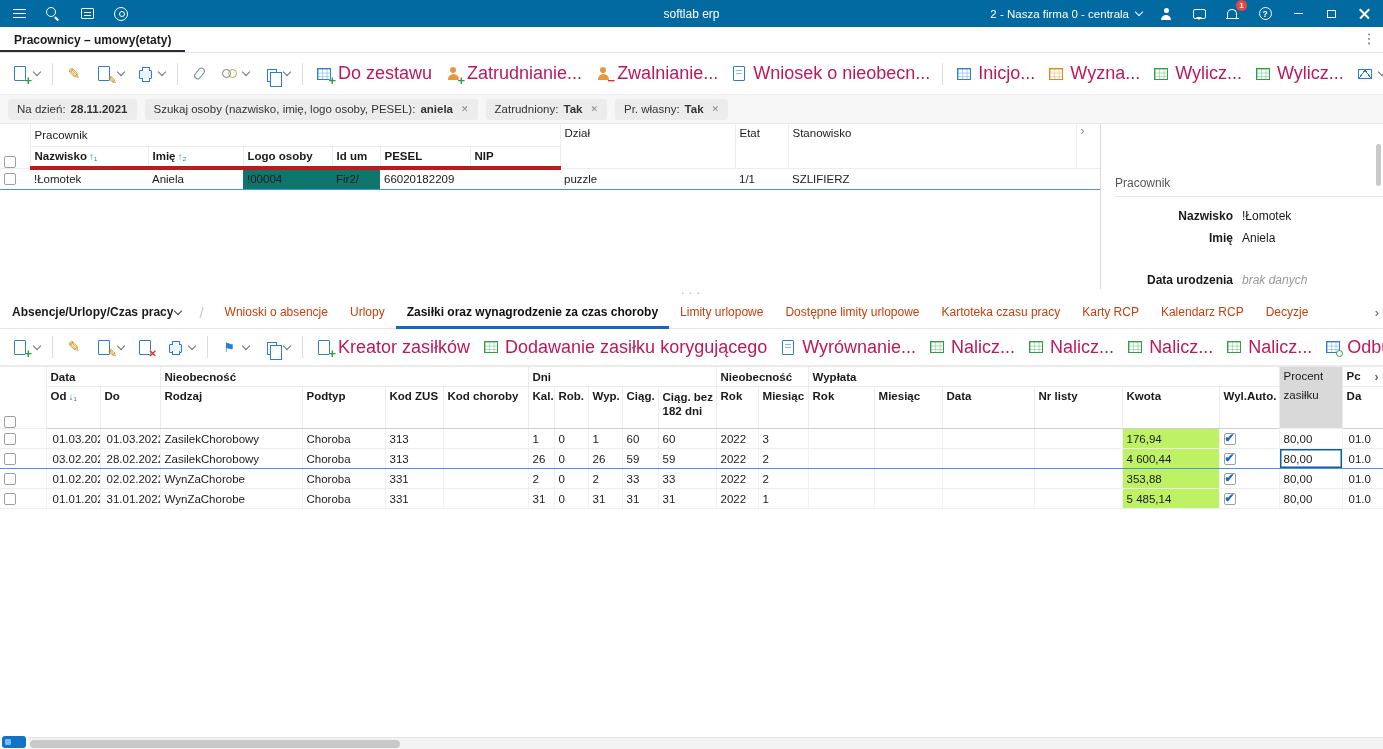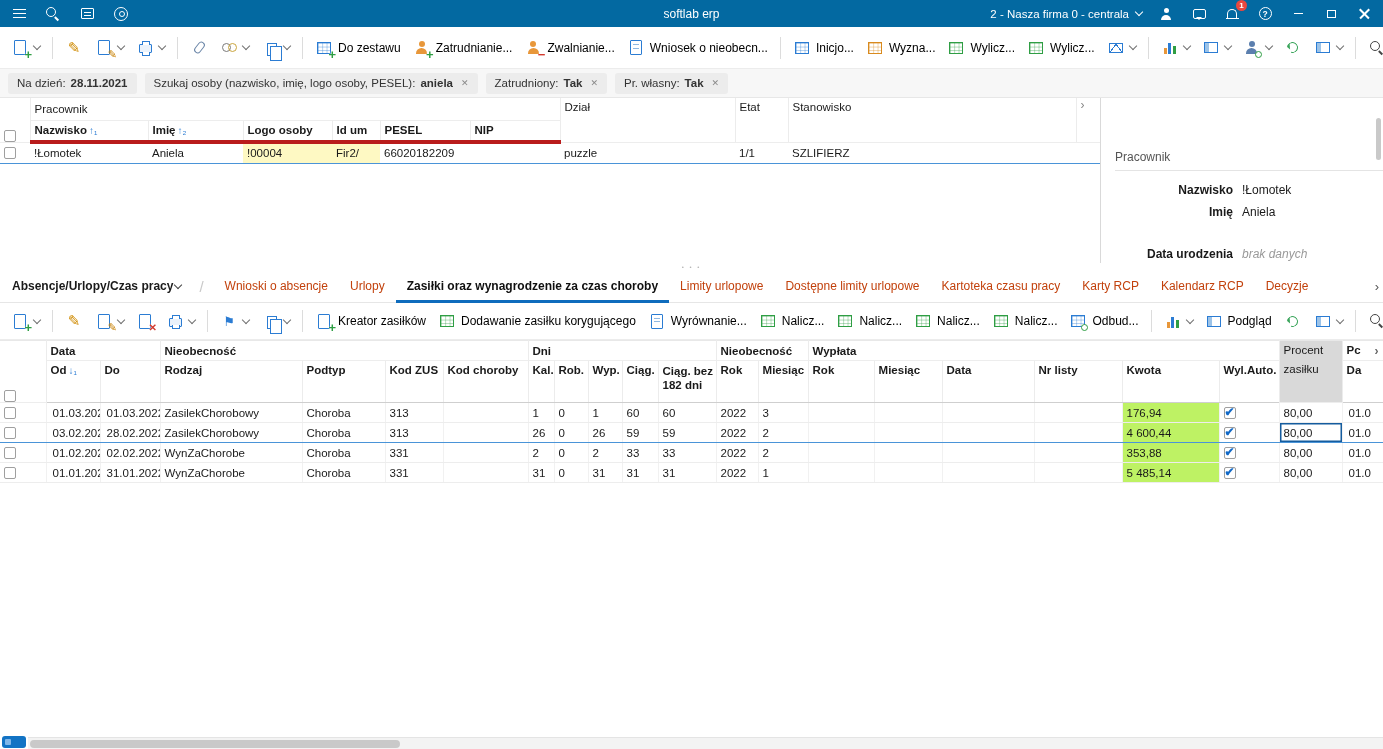--- a/index.html
+++ b/index.html
@@ -43,21 +43,21 @@
   
   .tabrow { height:26px; display:flex; align-items:stretch; border-bottom:1px solid #e3e3e3; position:relative; background:#fff; }
   .wtab { padding:0 14px; display:flex; align-items:center; font-size:12px; font-weight:bold; box-shadow:inset 0 -2px 0 #272c38; }
   .dots-v { position:absolute; right:6px; top:4px; color:#555; width:16px; text-align:center; }
   .dots-v::before { content:"⋮"; font-size:13px; }
 
   
   .toolbar { height:42px; display:flex; align-items:center; padding:0 6px; gap:2px; border-bottom:1px solid #ececec; background:#fff; white-space:nowrap; }
   .toolbar.t2 { height:37px; }
   .tbtn { display:flex; align-items:center; gap:5px; padding:0 5px; height:30px; border-radius:3px; cursor:default; flex:none; }
-  .tbtn .lbl { font-size:12px; color:#000000; }
+  .tbtn .lbl { font-size:18px; color:#be185d; }
   .chev { width:6px; height:6px; border-right:1.2px solid #707070; border-bottom:1.2px solid #707070; transform:rotate(45deg); margin-top:-3px; flex:none; }
   .tsep { width:1px; height:22px; background:#dcdcdc; margin:0 5px; flex:none; }
   .ic { position:relative; display:inline-flex; align-items:center; justify-content:center; width:18px; height:18px; flex:none; }
   .i-doc { width:12px; height:15px; border:1.2px solid #2B7CD3; border-radius:1px; background:#fff; position:relative; }
   .i-doc.lines::before { content:""; position:absolute; left:2px; right:2px; top:3px; bottom:3px; background:repeating-linear-gradient(to bottom,#8fb8e2 0,#8fb8e2 1px,transparent 1px,transparent 3.5px); }
   .ic.bplus::after { content:"+"; position:absolute; right:-3px; bottom:-4px; color:#2f9e44; font-size:13px; font-weight:bold; line-height:1; text-shadow:0 0 2px #fff; }
   .ic.bpen::after { content:"✎"; position:absolute; right:-4px; bottom:-3px; color:#c77f00; font-size:11px; line-height:1; }
   .ic.bx::after { content:"✕"; position:absolute; right:-3px; bottom:-3px; color:#d33a2f; font-size:10px; font-weight:bold; line-height:1; text-shadow:0 0 2px #fff; }
   .ic.bmin::after { content:"−"; position:absolute; right:-3px; bottom:-4px; color:#d33a2f; font-size:13px; font-weight:bold; line-height:1; text-shadow:0 0 2px #fff; }
   .ic.bdot::after { content:""; position:absolute; right:-1px; bottom:-1px; width:5px; height:5px; border:1.5px solid #2f9e44; border-radius:50%; background:#fff; }
@@ -101,21 +101,21 @@
 
   
   table.grid { border-collapse:collapse; table-layout:fixed; font-size:11.5px; width:100%; }
   .grid th,.grid td { padding:0 4px; overflow:hidden; white-space:nowrap; text-align:left; font-weight:normal; height:21px; }
   .grid thead th { border-right:1px solid #ececec; }
   .grid .grp { color:#1a1a1a; font-weight:bold; }
   .grid .colh { font-weight:bold; }
   .num { text-align:right; padding-right:6px !important; }
   .ctr { text-align:center; }
   .bold { font-weight:bold; }
-  .ylw { background:#fef9c3; }
+  .ylw { background:#0f766e; }
   .cbx { width:12px; height:12px; border:1px solid #9f9f9f; border-radius:2px; background:#fff; display:inline-block; position:relative; vertical-align:middle; }
   .cbx.checked::before { content:"✔"; position:absolute; left:0; top:-3px; font-size:12px; font-weight:bold; color:#1269c7; }
   .sort { color:#2B7CD3; font-size:10px; margin-left:2px; font-weight:normal; }
 
   
   .main { display:flex; height:165px; }
   .main-left { width:1100px; position:relative; }
   .egrid thead tr.r1 th { height:22px; border-bottom:1px solid #ededed; }
   .egrid thead tr.r2 th { height:22px; border-bottom:4px solid #b91c1c; }
   .egrid thead th.band { vertical-align:top; padding-top:3px; font-weight:normal; border-bottom:1px solid #d8d8d8; }
@@ -210,20 +210,26 @@
         </span>
       <span class="tb-ic">
           <span class="max-ic"></span>
         </span>
       <span class="tb-ic">
           <span class="close-ic"></span>
         </span>
     </span>
   </header>
 
+  <div class="tabrow">
+    <div class="wtab">
+      <span>Pracownicy – umowy(etaty)</span>
+    </div>
+    <span class="dots-v"></span>
+  </div>
 
   <div class="toolbar">
     <div class="tbtn">
         <span class="ic bplus">
           <span class="i-doc"></span>
         </span>
         <span class="chev"></span>
       </div>
     <span class="tsep"></span>
     <div class="tbtn">

